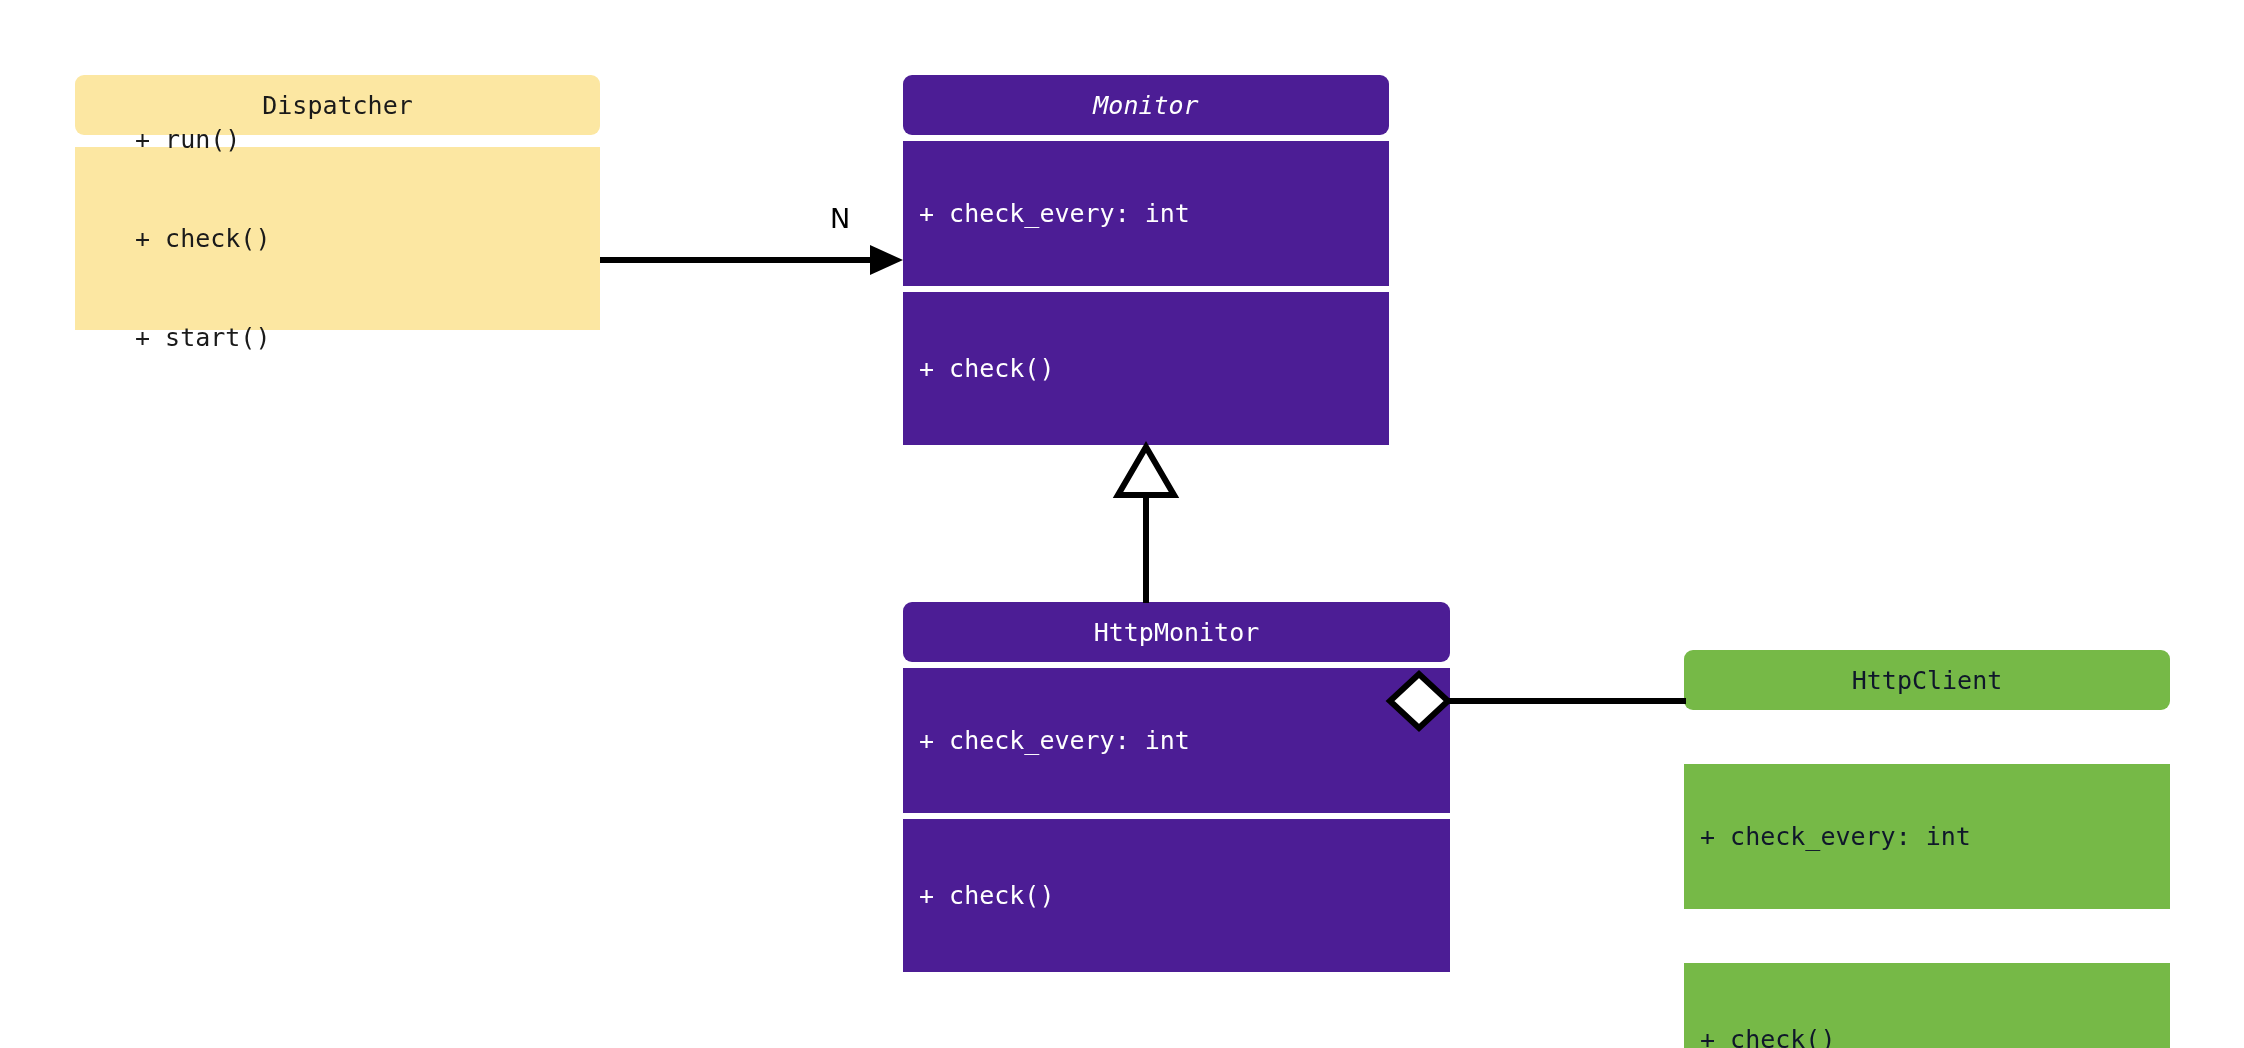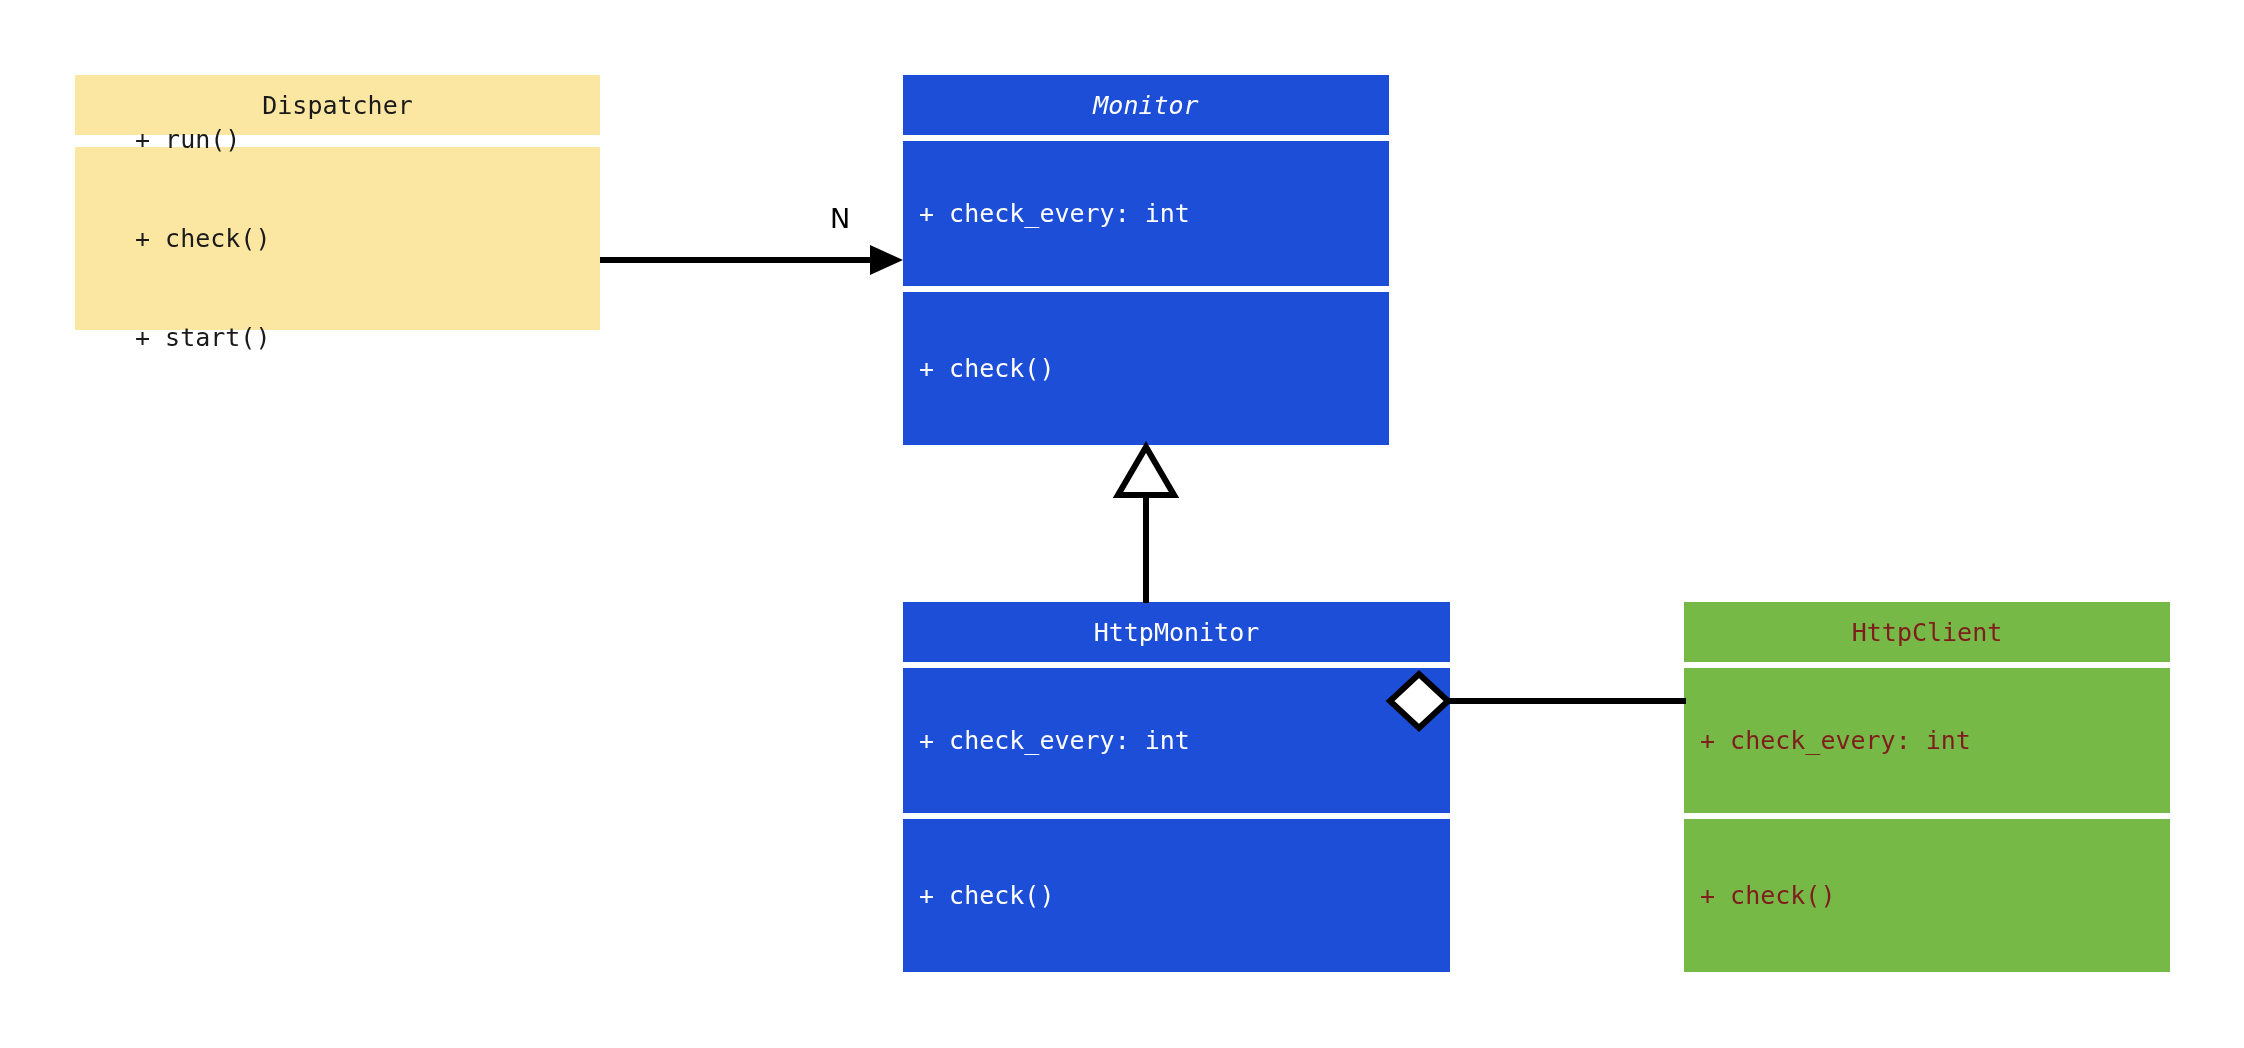--- a/index.html
+++ b/index.html
@@ -26,42 +26,43 @@
     width: 100%;
     display: flex;
     flex-direction: column;
     justify-content: center;
   }
   .uml-title {
     text-align: center;
     font-size: 25px;
     letter-spacing: 0px;
     white-space: pre;
+    border-radius: 9px;
   }
   .uml-title.abstract {
     font-style: italic;
   }
   .uml-members {
     padding-left: 16px;
     font-size: 25px;
     line-height: 33px;
     white-space: pre;
   }
   .uml-member-line {
     white-space: pre;
   }
   .gap {
     width: 100%;
     background: #ffffff;
   }
 
   
   .fill-yellow { background: #fce7a2; color: #1a1a1a; }
-  .fill-blue   { background: #1d4ed8; color: #ffffff; }
-  .fill-green  { background: #76b947; color: #7f1d1d; }
+  .fill-blue   { background: #4c1d95; color: #ffffff; }
+  .fill-green  { background: #76b947; color: #0f172a; margin-top: 48px; }
 
   
   .connector {
     position: absolute;
     overflow: visible;
   }
   .edge-label {
     position: absolute;
     font-family: "DejaVu Sans", "Liberation Sans", sans-serif;
     font-size: 27px;

